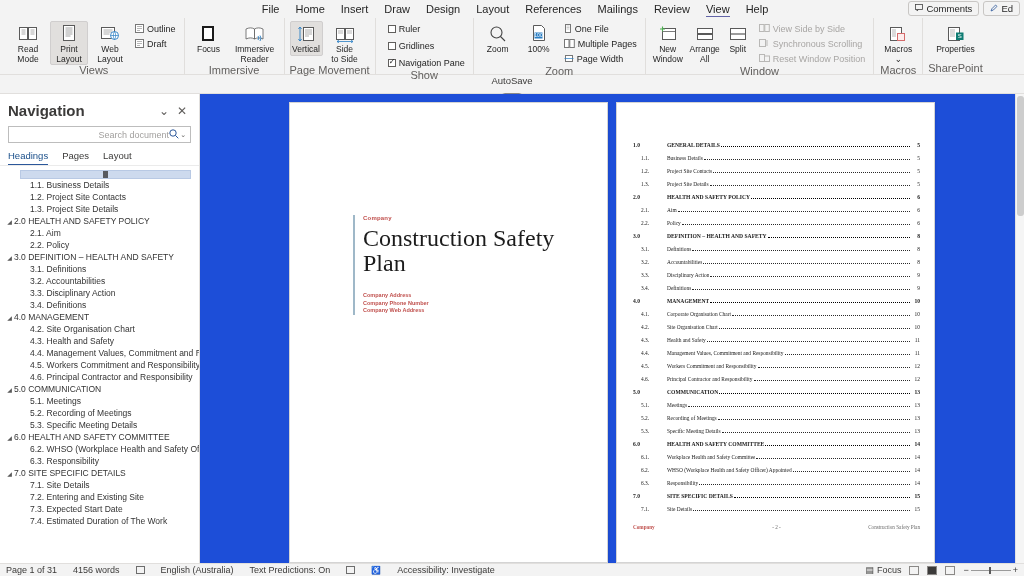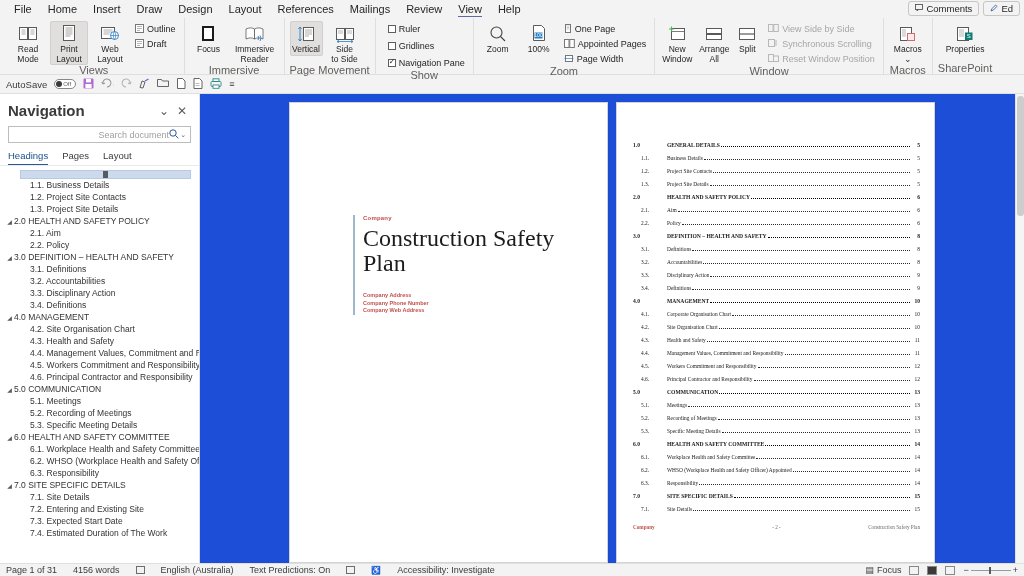--- a/index.html
+++ b/index.html
@@ -8,21 +8,21 @@
     font-family: "Liberation Sans", sans-serif;
     background:#f3f3f3;
     color:#262626;
     font-size:11px;
     -webkit-font-smoothing:antialiased;
   }
 
   
   .tabstrip{
     height:18px; background:#f3f3f3; display:flex; align-items:center;
-    padding-left:6px; position:relative;
+    padding-left:6px; position:relative;justify-content:center;
   }
   .tab{
     padding:0 8px; height:18px; line-height:18px; font-size:11px;
     color:#262626; cursor:default; white-space:nowrap;
   }
   .tab.active{ color:#1b1b1b; position:relative; }
   .tab.active::after{
     content:""; position:absolute; left:8px; right:8px; bottom:1px;
     height:1.5px; background:#6264a7;
   }
@@ -53,21 +53,21 @@
   .bigico{ height:20px; display:flex; align-items:center; justify-content:center; margin-bottom:1px; }
   .smallcol{ display:flex; flex-direction:column; gap:1px; padding-top:1px; }
   .smallbtn{ display:flex; align-items:center; gap:3px; height:14px; padding:0 3px; font-size:9px; color:#262626; white-space:nowrap;}
   .smallbtn.dim{ color:#a8a6a4; }
   .chk{ width:8px; height:8px; border:1px solid #605e5c; background:#fff; display:inline-block; position:relative; flex:none;}
   .chk.on::after{ content:"✓"; position:absolute; left:0px; top:-3px; font-size:8px; color:#262626; }
 
   
   .qat{
     height:19px; background:#f3f3f3; display:flex; align-items:center; gap:7px;
-    padding-left:6px; border-bottom:1px solid #e1dfdd; font-size:9.5px; color:#3b3a39;
+    border-bottom:1px solid #e1dfdd; font-size:9.5px; color:#3b3a39;flex-direction:column;
   }
   .toggle{
     width:22px;height:10px;border-radius:5px;border:1px solid #8a8886;background:#fff;
     display:inline-flex;align-items:center;padding:0 1px;font-size:6px;color:#605e5c; gap:1px;
   }
   .toggle .knob{width:6px;height:6px;border-radius:50%;background:#3b3a39;flex:none;}
 
   
   .workspace{ display:flex; height:calc(576px - 18px - 57px - 19px - 13px); }
 
@@ -332,28 +332,28 @@
             </svg>
         </span>
         <span class="cap">100%</span>
       </div>
       <div class="smallcol">
         <div class="smallbtn">
           <span><svg width="8" height="9" viewBox="0 0 8 9">
                 <rect x="1.5" y="0.5" width="5" height="8" fill="#fff" stroke="#777"></rect>
                 <path d="M2.5 2h3M2.5 3.5h3M2.5 5h3" stroke="#aaa" stroke-width="0.6"></path>
               </svg></span>
-          <span>One Page</span>
+          <span>One File</span>
         </div>
         <div class="smallbtn">
           <span><svg width="11" height="9" viewBox="0 0 11 9">
                 <rect x="0.5" y="0.5" width="4.5" height="8" fill="#fff" stroke="#777"></rect>
                 <rect x="5.8" y="0.5" width="4.5" height="8" fill="#fff" stroke="#777"></rect>
               </svg></span>
-          <span>Appointed Pages</span>
+          <span>Multiple Pages</span>
         </div>
         <div class="smallbtn">
           <span><svg width="10" height="9" viewBox="0 0 10 9">
                 <rect x="1.5" y="1.5" width="7" height="6" fill="#fff" stroke="#777"></rect>
                 <path d="M0.5 4.5h9" stroke="#2b7fc4" stroke-width="0.7"></path>
               </svg></span>
           <span>Page Width</span>
         </div>
       </div>
     </div>
@@ -587,23 +587,20 @@
           <span>5.2. Recording of Meetings</span>
         </div>
         <div class="hrow l2">
           <span>5.3. Specific Meeting Details</span>
         </div>
         <div class="hrow l1">
           <span class="tri">◢</span>
           <span>6.0 HEALTH AND SAFETY COMMITTEE</span>
         </div>
         <div class="hrow l2">
-          <span>6.1. Workplace Health and Safety Committee</span>
-        </div>
-        <div class="hrow l2">
           <span>6.2.  WHSO (Workplace Health and Safety Office…</span>
         </div>
         <div class="hrow l2">
           <span>6.3. Responsibility</span>
         </div>
         <div class="hrow l1">
           <span class="tri">◢</span>
           <span>7.0 SITE SPECIFIC DETAILS</span>
         </div>
         <div class="hrow l2">

